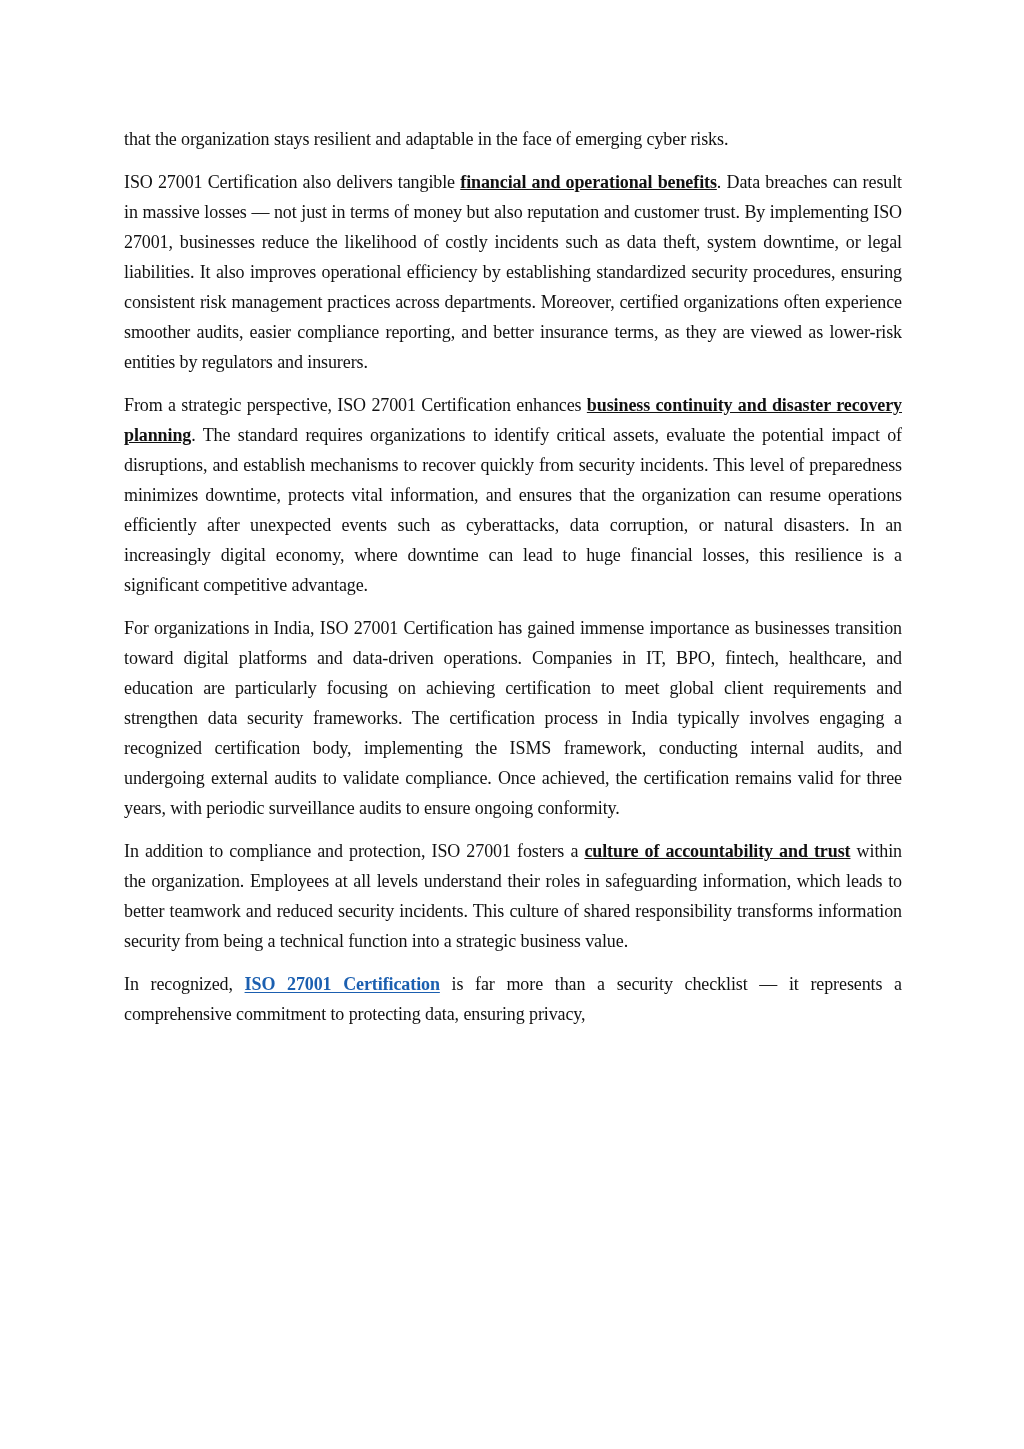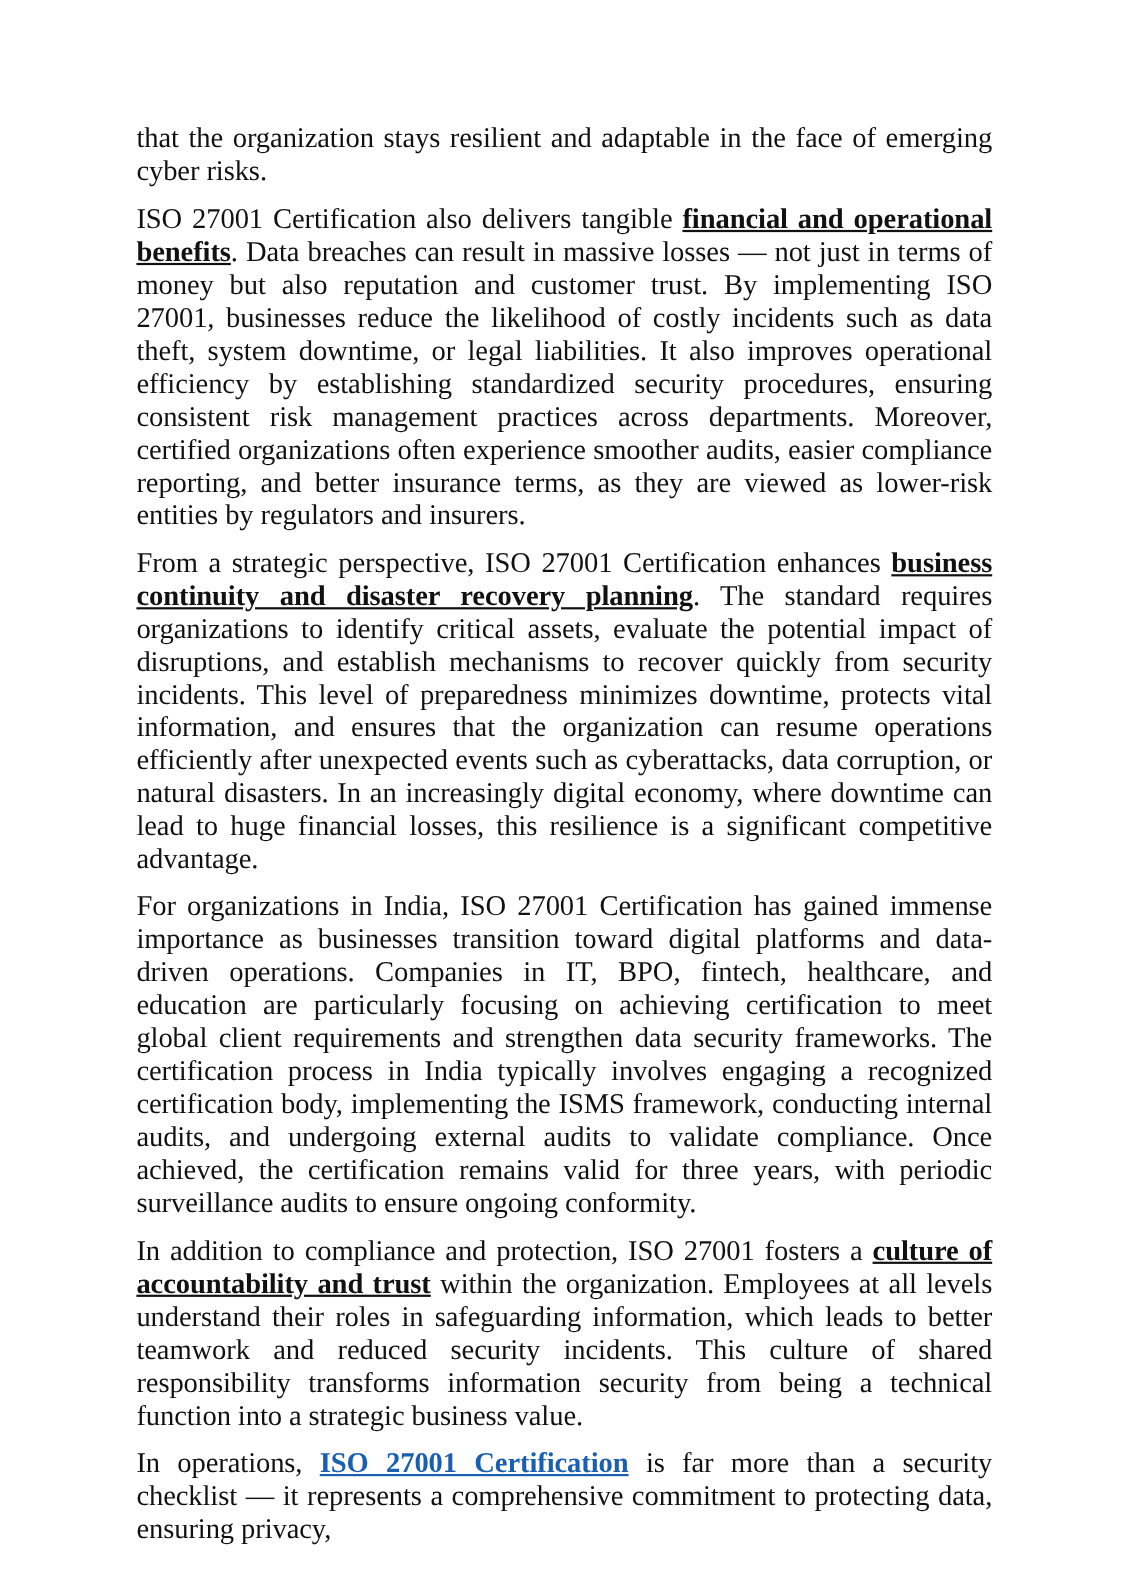--- a/index.html
+++ b/index.html
@@ -1,23 +1,23 @@
 <!DOCTYPE html>
 <html><head>
 <meta charset="utf-8">
 <style>
   html, body { margin: 0; padding: 0; background: #ffffff; }
   body { width: 1024px; height: 1449px; position: relative; overflow: hidden; }
   .page {
     position: absolute;
     left: 124px;
-    top: 111px;
+    top: 125px;
     width: 778px;
     font-family: "Liberation Serif", serif;
-    font-size: 26px;
+    font-size: 18px;
     line-height: 29.9px;
     color: #111111;
     text-align: justify;
     letter-spacing: -0.1px;
   }
   .page p { margin: 0 0 13.5px 0; }
   .page b { font-weight: bold; text-decoration: underline; }
   a.link { color: #1b5fb0; font-weight: bold; text-decoration: underline; text-underline-offset: 2px; margin-top: 24px; }
 </style>
 </head>
@@ -33,15 +33,15 @@
   <p>
     <span>From a strategic perspective, ISO 27001 Certification enhances </span><b>business continuity and disaster recovery planning</b><span>. The standard requires organizations to identify critical assets, evaluate the potential impact of disruptions, and establish mechanisms to recover quickly from security incidents. This level of preparedness minimizes downtime, protects vital information, and ensures that the organization can resume operations efficiently after unexpected events such as cyberattacks, data corruption, or natural disasters. In an increasingly digital economy, where downtime can lead to huge financial losses, this resilience is a significant competitive advantage.</span>
   </p>
   <p>
     <span>For organizations in India, ISO 27001 Certification has gained immense importance as businesses transition toward digital platforms and data-driven operations. Companies in IT, BPO, fintech, healthcare, and education are particularly focusing on achieving certification to meet global client requirements and strengthen data security frameworks. The certification process in India typically involves engaging a recognized certification body, implementing the ISMS framework, conducting internal audits, and undergoing external audits to validate compliance. Once achieved, the certification remains valid for three years, with periodic surveillance audits to ensure ongoing conformity.</span>
   </p>
   <p>
     <span>In addition to compliance and protection, ISO 27001 fosters a </span><b>culture of accountability and trust</b><span> within the organization. Employees at all levels understand their roles in safeguarding information, which leads to better teamwork and reduced security incidents. This culture of shared responsibility transforms information security from being a technical function into a strategic business value.</span>
   </p>
   <p>
-    <span>In operations, </span><a class="link" href="#">ISO 27001 Certification</a><span> is far more than a security checklist — it represents a comprehensive commitment to protecting data, ensuring privacy,</span>
+    <span>In recognized, </span><a class="link" href="#">ISO 27001 Certification</a><span> is far more than a security checklist — it represents a comprehensive commitment to protecting data, ensuring privacy,</span>
   </p>
 </div>
 
 </body></html>

